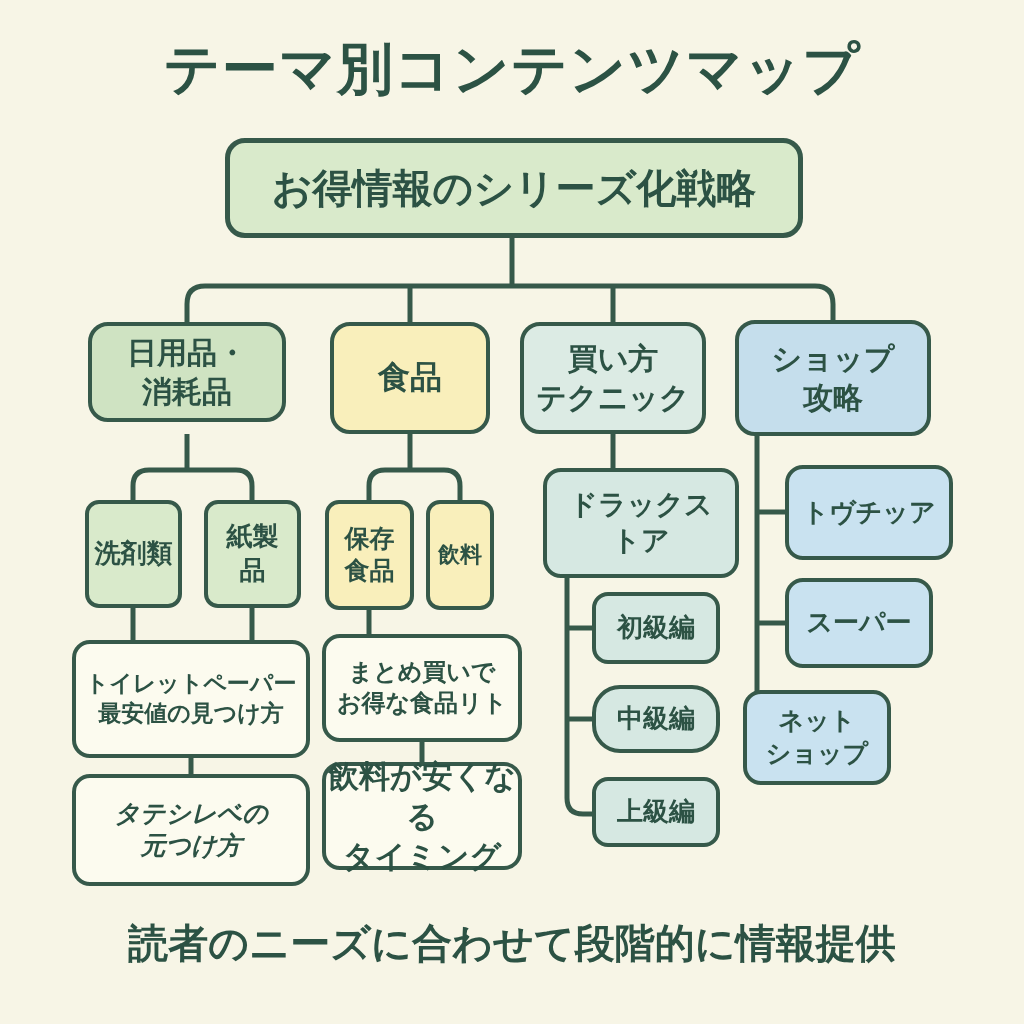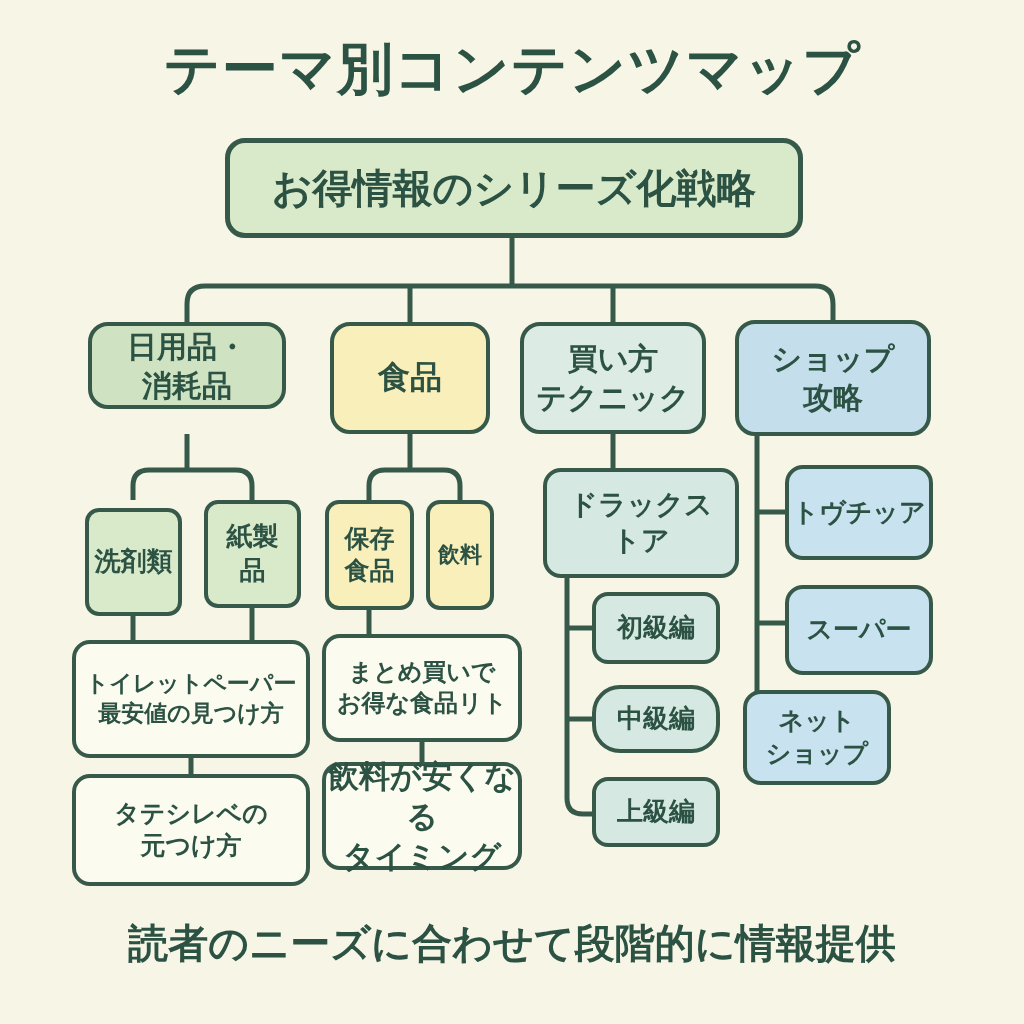--- a/index.html
+++ b/index.html
@@ -30,60 +30,60 @@
     position:absolute; box-sizing:border-box;
     display:flex; align-items:center; justify-content:center;
     text-align:center; white-space:pre-line;
     border:4px solid var(--line); color:var(--text);
     font-weight:800; line-height:1.3;
   }
   
   .n-root{left:225px;top:138px;width:578px;height:100px;border-radius:20px;
           border-width:5px;background:var(--green_light);font-size:40px;}
   
-  .n-daily{left:88px;top:322px;width:198px;height:87px;border-radius:20px;
+  .n-daily{left:88px;top:322px;width:198px;height:100px;border-radius:20px;
            background:var(--green);font-size:30px;}
   .n-food{left:330px;top:322px;width:160px;height:112px;border-radius:20px;
           background:var(--yellow);font-size:32px;}
   .n-technique{left:520px;top:322px;width:186px;height:112px;border-radius:20px;
                background:var(--teal);font-size:30px;}
   .n-shop{left:735px;top:320px;width:196px;height:116px;border-radius:20px;
           background:var(--blue);font-size:30px;}
   
   .n-detergent{left:85px;top:500px;width:97px;height:108px;border-radius:14px;
-               background:var(--green_light);font-size:26px;margin-top:8px;}
+               background:var(--green_light);font-size:26px;}
   .n-paper{left:204px;top:500px;width:97px;height:108px;border-radius:14px;
            background:var(--green_light);font-size:26px;}
   .n-preserved{left:325px;top:500px;width:89px;height:110px;border-radius:14px;
                background:var(--yellow);font-size:25px;}
   .n-drink{left:426px;top:500px;width:68px;height:110px;border-radius:14px;
            background:var(--yellow);font-size:22px;}
   .n-drugstore{left:543px;top:468px;width:196px;height:110px;border-radius:18px;
                background:var(--teal_light);font-size:28px;}
   
   .n-toilet{left:72px;top:640px;width:238px;height:118px;border-radius:18px;
             background:var(--white);font-size:23px;}
   .n-pricefind{left:72px;top:774px;width:238px;height:112px;border-radius:18px;
-               background:var(--white);font-size:25px;}
+               background:var(--white);font-size:25px;font-style:italic;}
   .n-bulk{left:322px;top:634px;width:200px;height:108px;border-radius:18px;
           background:var(--white);font-size:24px;}
   .n-timing{left:322px;top:762px;width:200px;height:108px;border-radius:18px;
             background:var(--white);font-size:31px;}
   
   .n-beginner{left:592px;top:592px;width:128px;height:72px;border-radius:16px;
               background:var(--teal_light);font-size:26px;}
   .n-intermediate{left:592px;top:685px;width:128px;height:68px;border-radius:28px;
                   background:var(--teal_light);font-size:26px;}
   .n-advanced{left:592px;top:777px;width:128px;height:70px;border-radius:16px;
               background:var(--teal_light);font-size:26px;}
   
-  .n-shopdrug{left:785px;top:465px;width:148px;height:95px;border-radius:18px;
+  .n-shopdrug{left:785px;top:465px;width:168px;height:95px;border-radius:18px;
               background:var(--blue_light);font-size:26px;text-align:center;}
   .n-shopsuper{left:785px;top:578px;width:148px;height:90px;border-radius:18px;
-               background:var(--blue_light);font-size:26px;margin-top:7px;}
+               background:var(--blue_light);font-size:26px;}
   .n-shopnet{left:743px;top:690px;width:148px;height:95px;border-radius:18px;
              background:var(--blue_light);font-size:25px;}
 </style>
 </head>
 <body>
 
 <div id="canvas">
 
   <svg id="connectors" viewBox="0 0 1024 1024" xmlns="http://www.w3.org/2000/svg">
 

